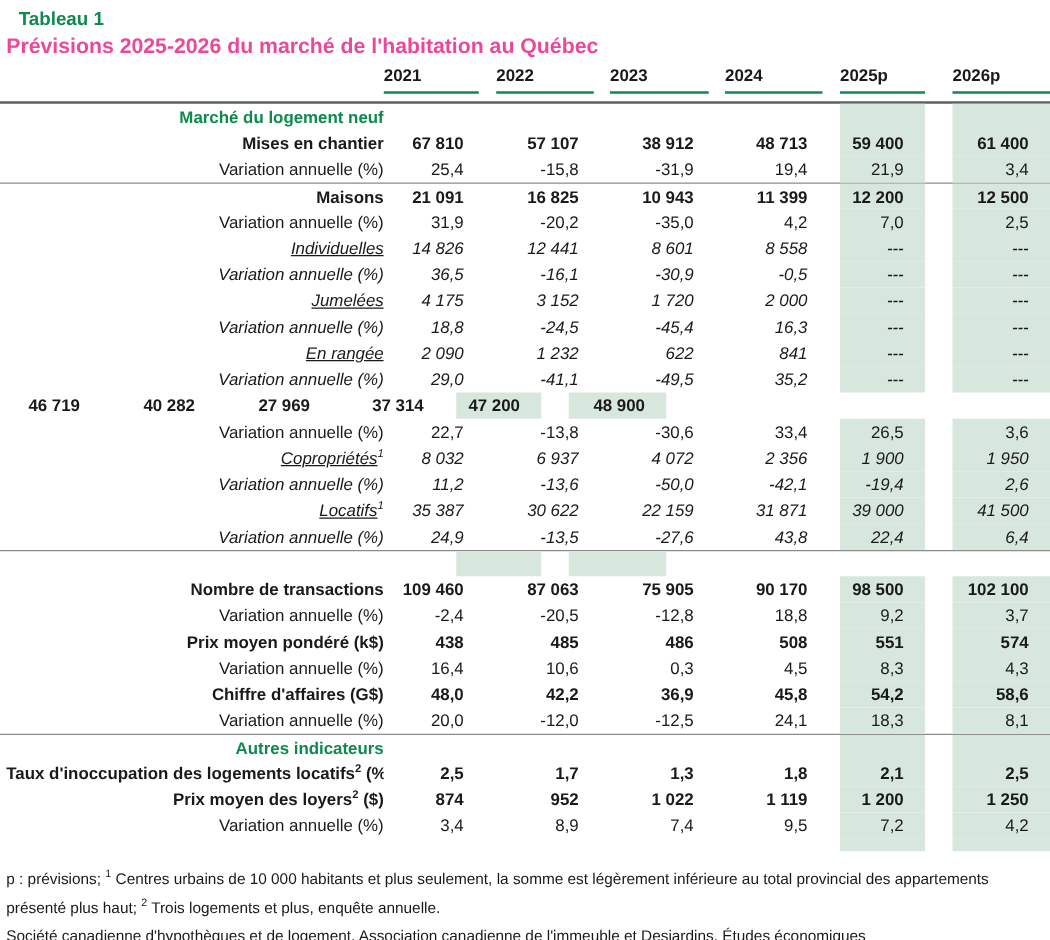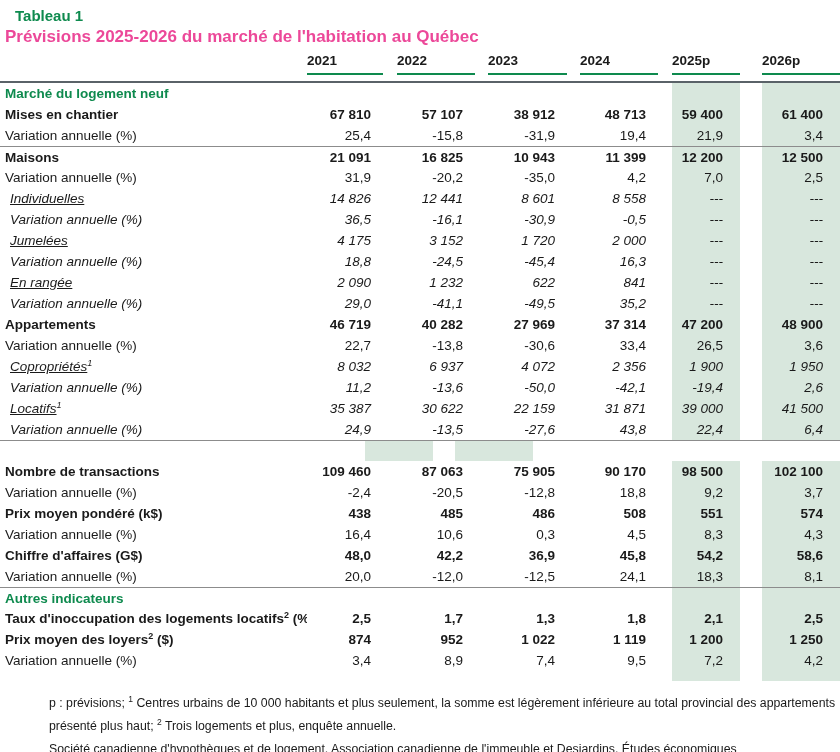--- a/index.html
+++ b/index.html
@@ -19,21 +19,21 @@
     color: var(--green, #0E8A4E);
   }
   .title {
     margin: 3px 0 4px 5px;
     font-size: 17px;
     font-weight: bold;
     color: #ec4899;
   }
   
   .row { display: flex; height: 21px; line-height: 21px; font-size: 13.5px; }
-  .cl  { width: 307px; padding-left: 5px; white-space: nowrap; overflow: hidden; }
+  .cl  { width: 307px; padding-left: 5px; white-space: nowrap; overflow: hidden; text-align: right; }
   .c0  { width: 76px;  margin-left: 0; }
   .c1  { width: 78px;  margin-left: 14px; }
   .c2  { width: 79px;  margin-left: 13px; }
   .c3  { width: 78px;  margin-left: 13px; }
   .c4  { width: 68px;  margin-left: 14px; }
   .c5  { width: 78px;  margin-left: 22px; }
   .num { text-align: right; padding-right: 12px; white-space: nowrap; }
   .fc  { background: var(--fcbg, #D8E7DD); }
   .fc.num { padding-right: 17px; }
   
@@ -50,21 +50,21 @@
   .sep { border-top: 1px solid #8c8c8c; }
   .r-section .cl { font-weight: bold; color: var(--green, #0E8A4E); }
   .r-bold { font-weight: bold; }
   .r-italic, .r-italic_u { font-style: italic; }
   .r-italic .cl, .r-italic_u .cl { padding-left: 10px; }
   .r-italic_u .lbl-text { text-decoration: underline; }
   .spacer { height: 10px; }
   sup.s { font-size: 9px; vertical-align: super; line-height: 0; }
   
   .foot { margin-top: 11px; margin-left: 5px; }
-  .fline { font-size: 12.3px; line-height: 23px; color: #1a1a1a; white-space: nowrap; margin-left: 44px; }
+  .fline { font-size: 12.3px; line-height: 23px; color: #1a1a1a; white-space: nowrap; }
   .fline sup.s { font-size: 8.5px; }
 </style>
 </head>
 <body>
 
 <div class="page" style="--green: #0E8A4E; --fcbg: #D8E7DD;">
   <div class="tnum">Tableau 1</div>
   <div class="title">Prévisions 2025-2026 du marché de l'habitation au Québec</div>
   <div class="row hdr" id="cols">
       <div class="cl"></div>
@@ -170,21 +170,20 @@
       <div class="row r-italic">
         <div class="cl"><span class="lbl-text">Variation annuelle (%)</span></div>
         <div class="c0 num">29,0</div>
         <div class="c1 num">-41,1</div>
         <div class="c2 num">-49,5</div>
         <div class="c3 num">35,2</div>
         <div class="c4 num fc">---</div>
         <div class="c5 num fc">---</div>
       </div>
       <div class="row r-bold">
-        <div class="cl"><span class="lbl-text">Appartements</span></div>
         <div class="c0 num">46 719</div>
         <div class="c1 num">40 282</div>
         <div class="c2 num">27 969</div>
         <div class="c3 num">37 314</div>
         <div class="c4 num fc">47 200</div>
         <div class="c5 num fc">48 900</div>
       </div>
       <div class="row r-normal">
         <div class="cl"><span class="lbl-text">Variation annuelle (%)</span></div>
         <div class="c0 num">22,7</div>

